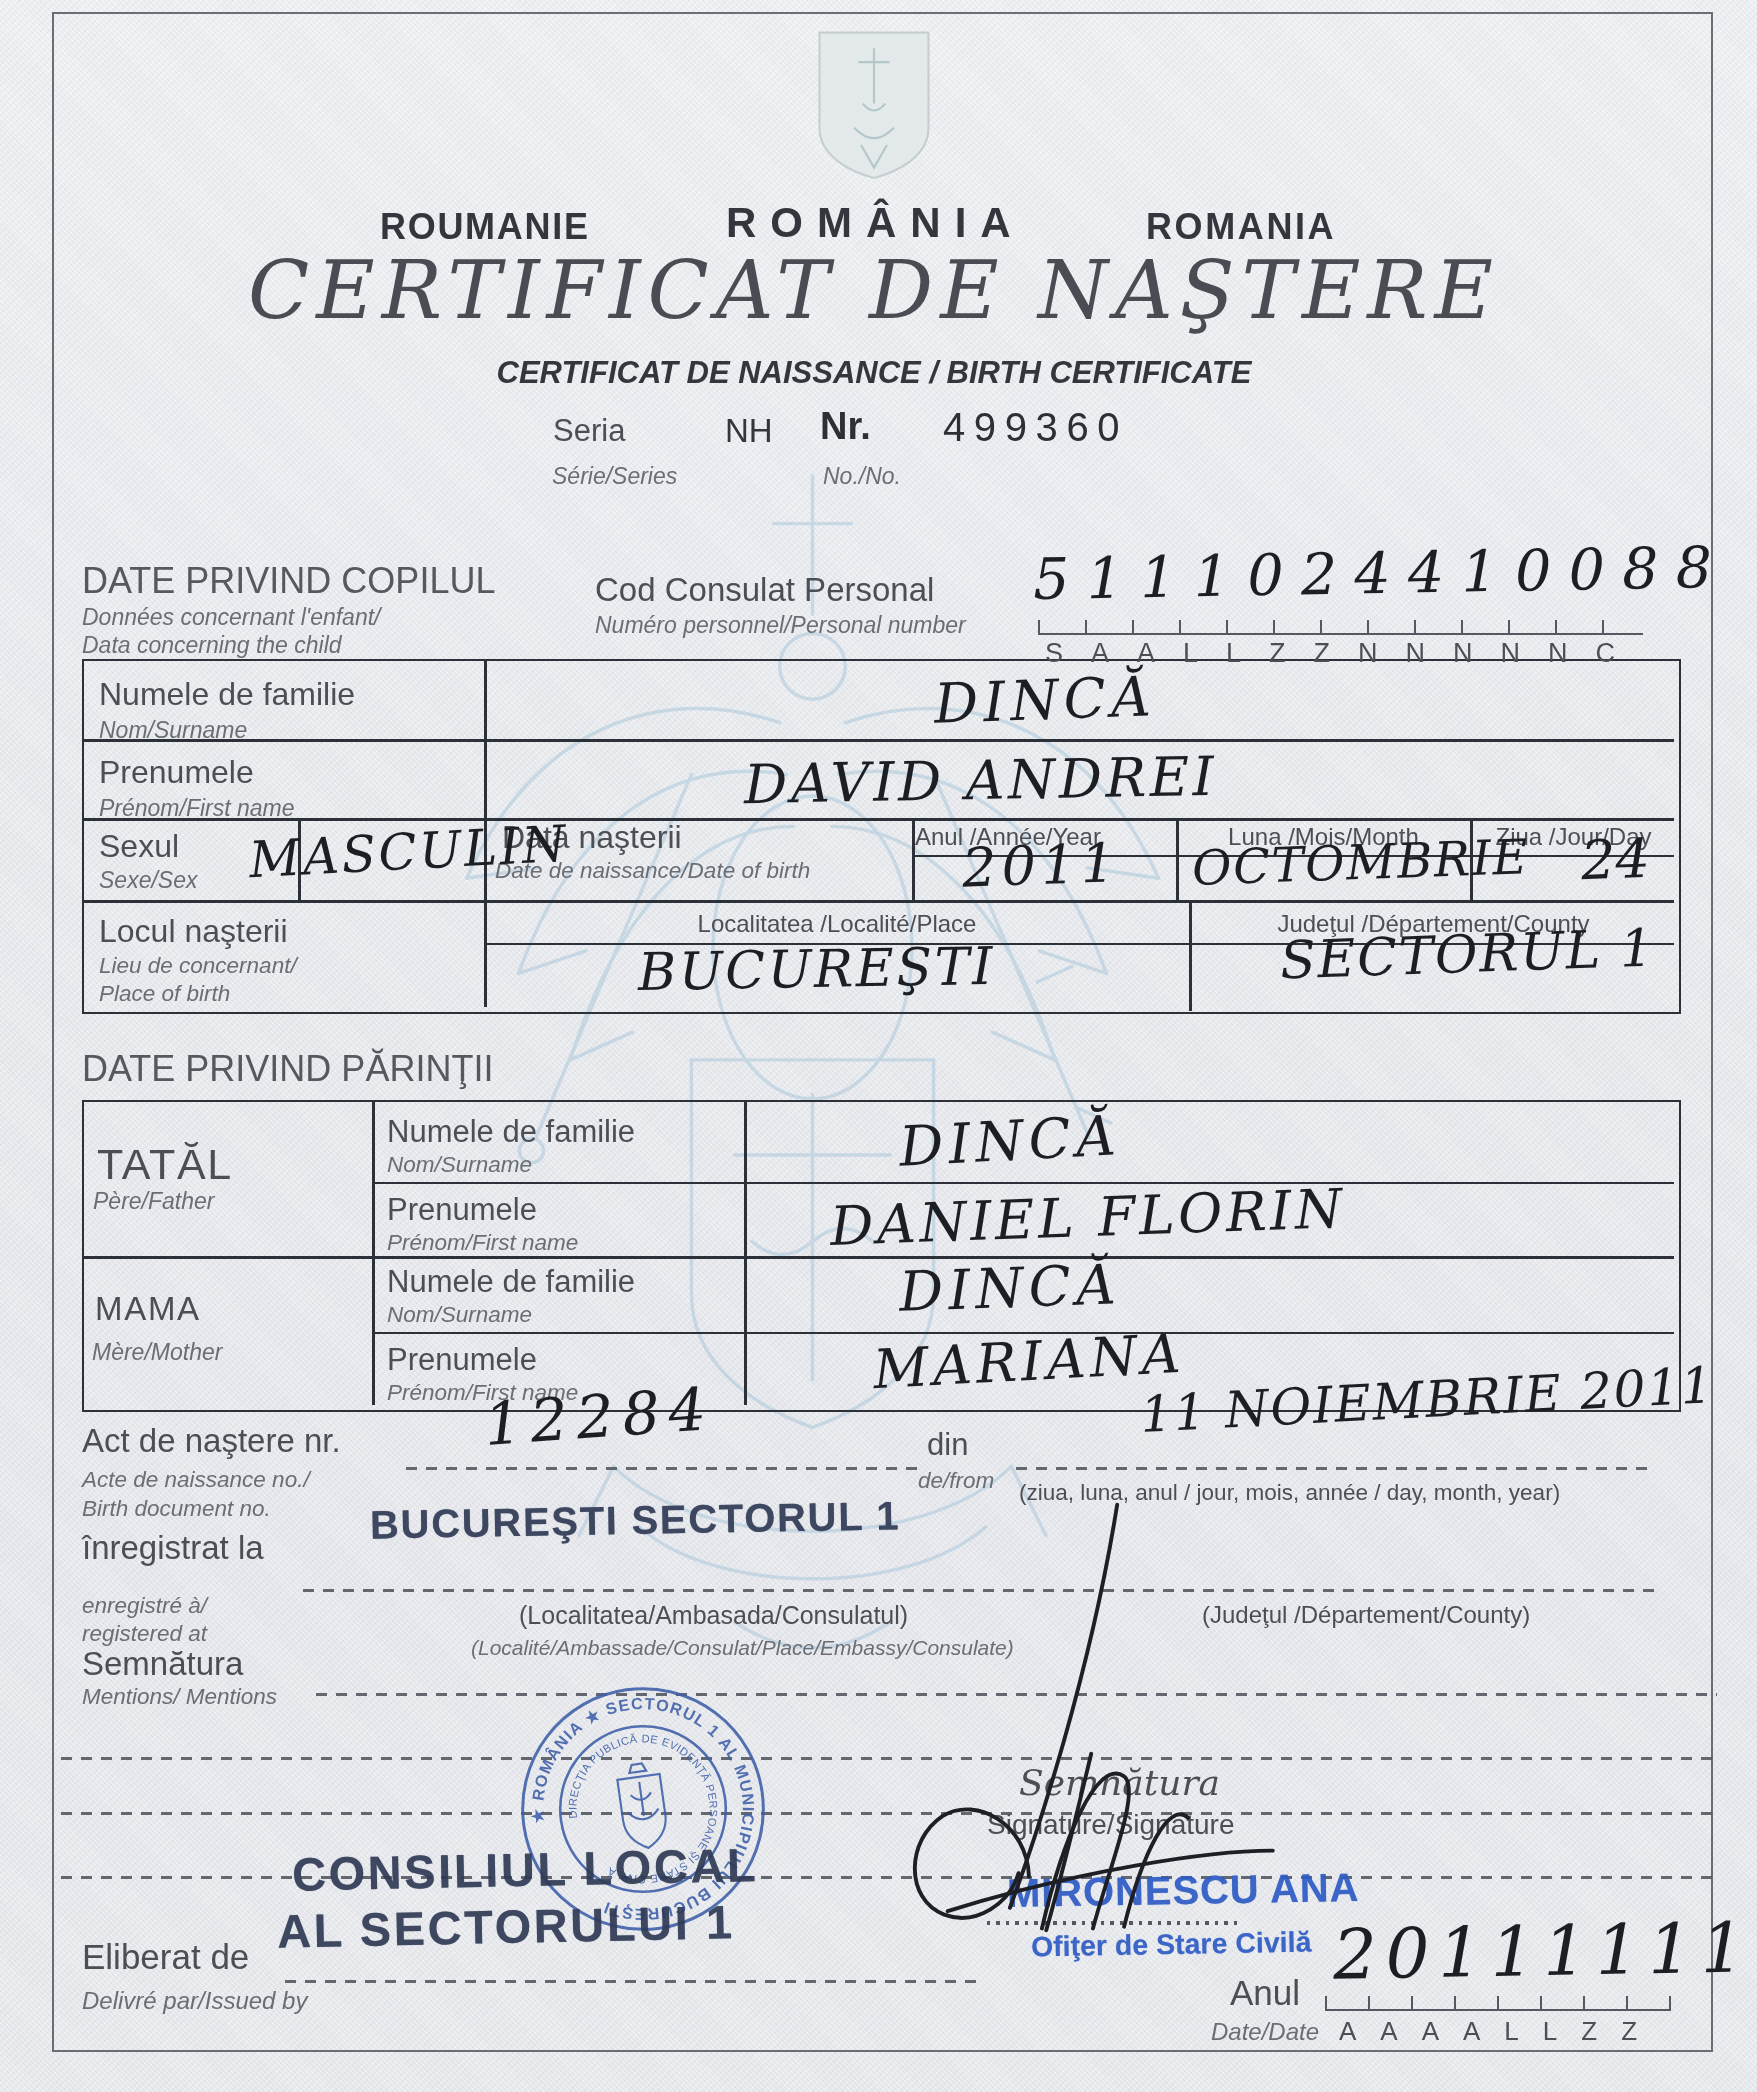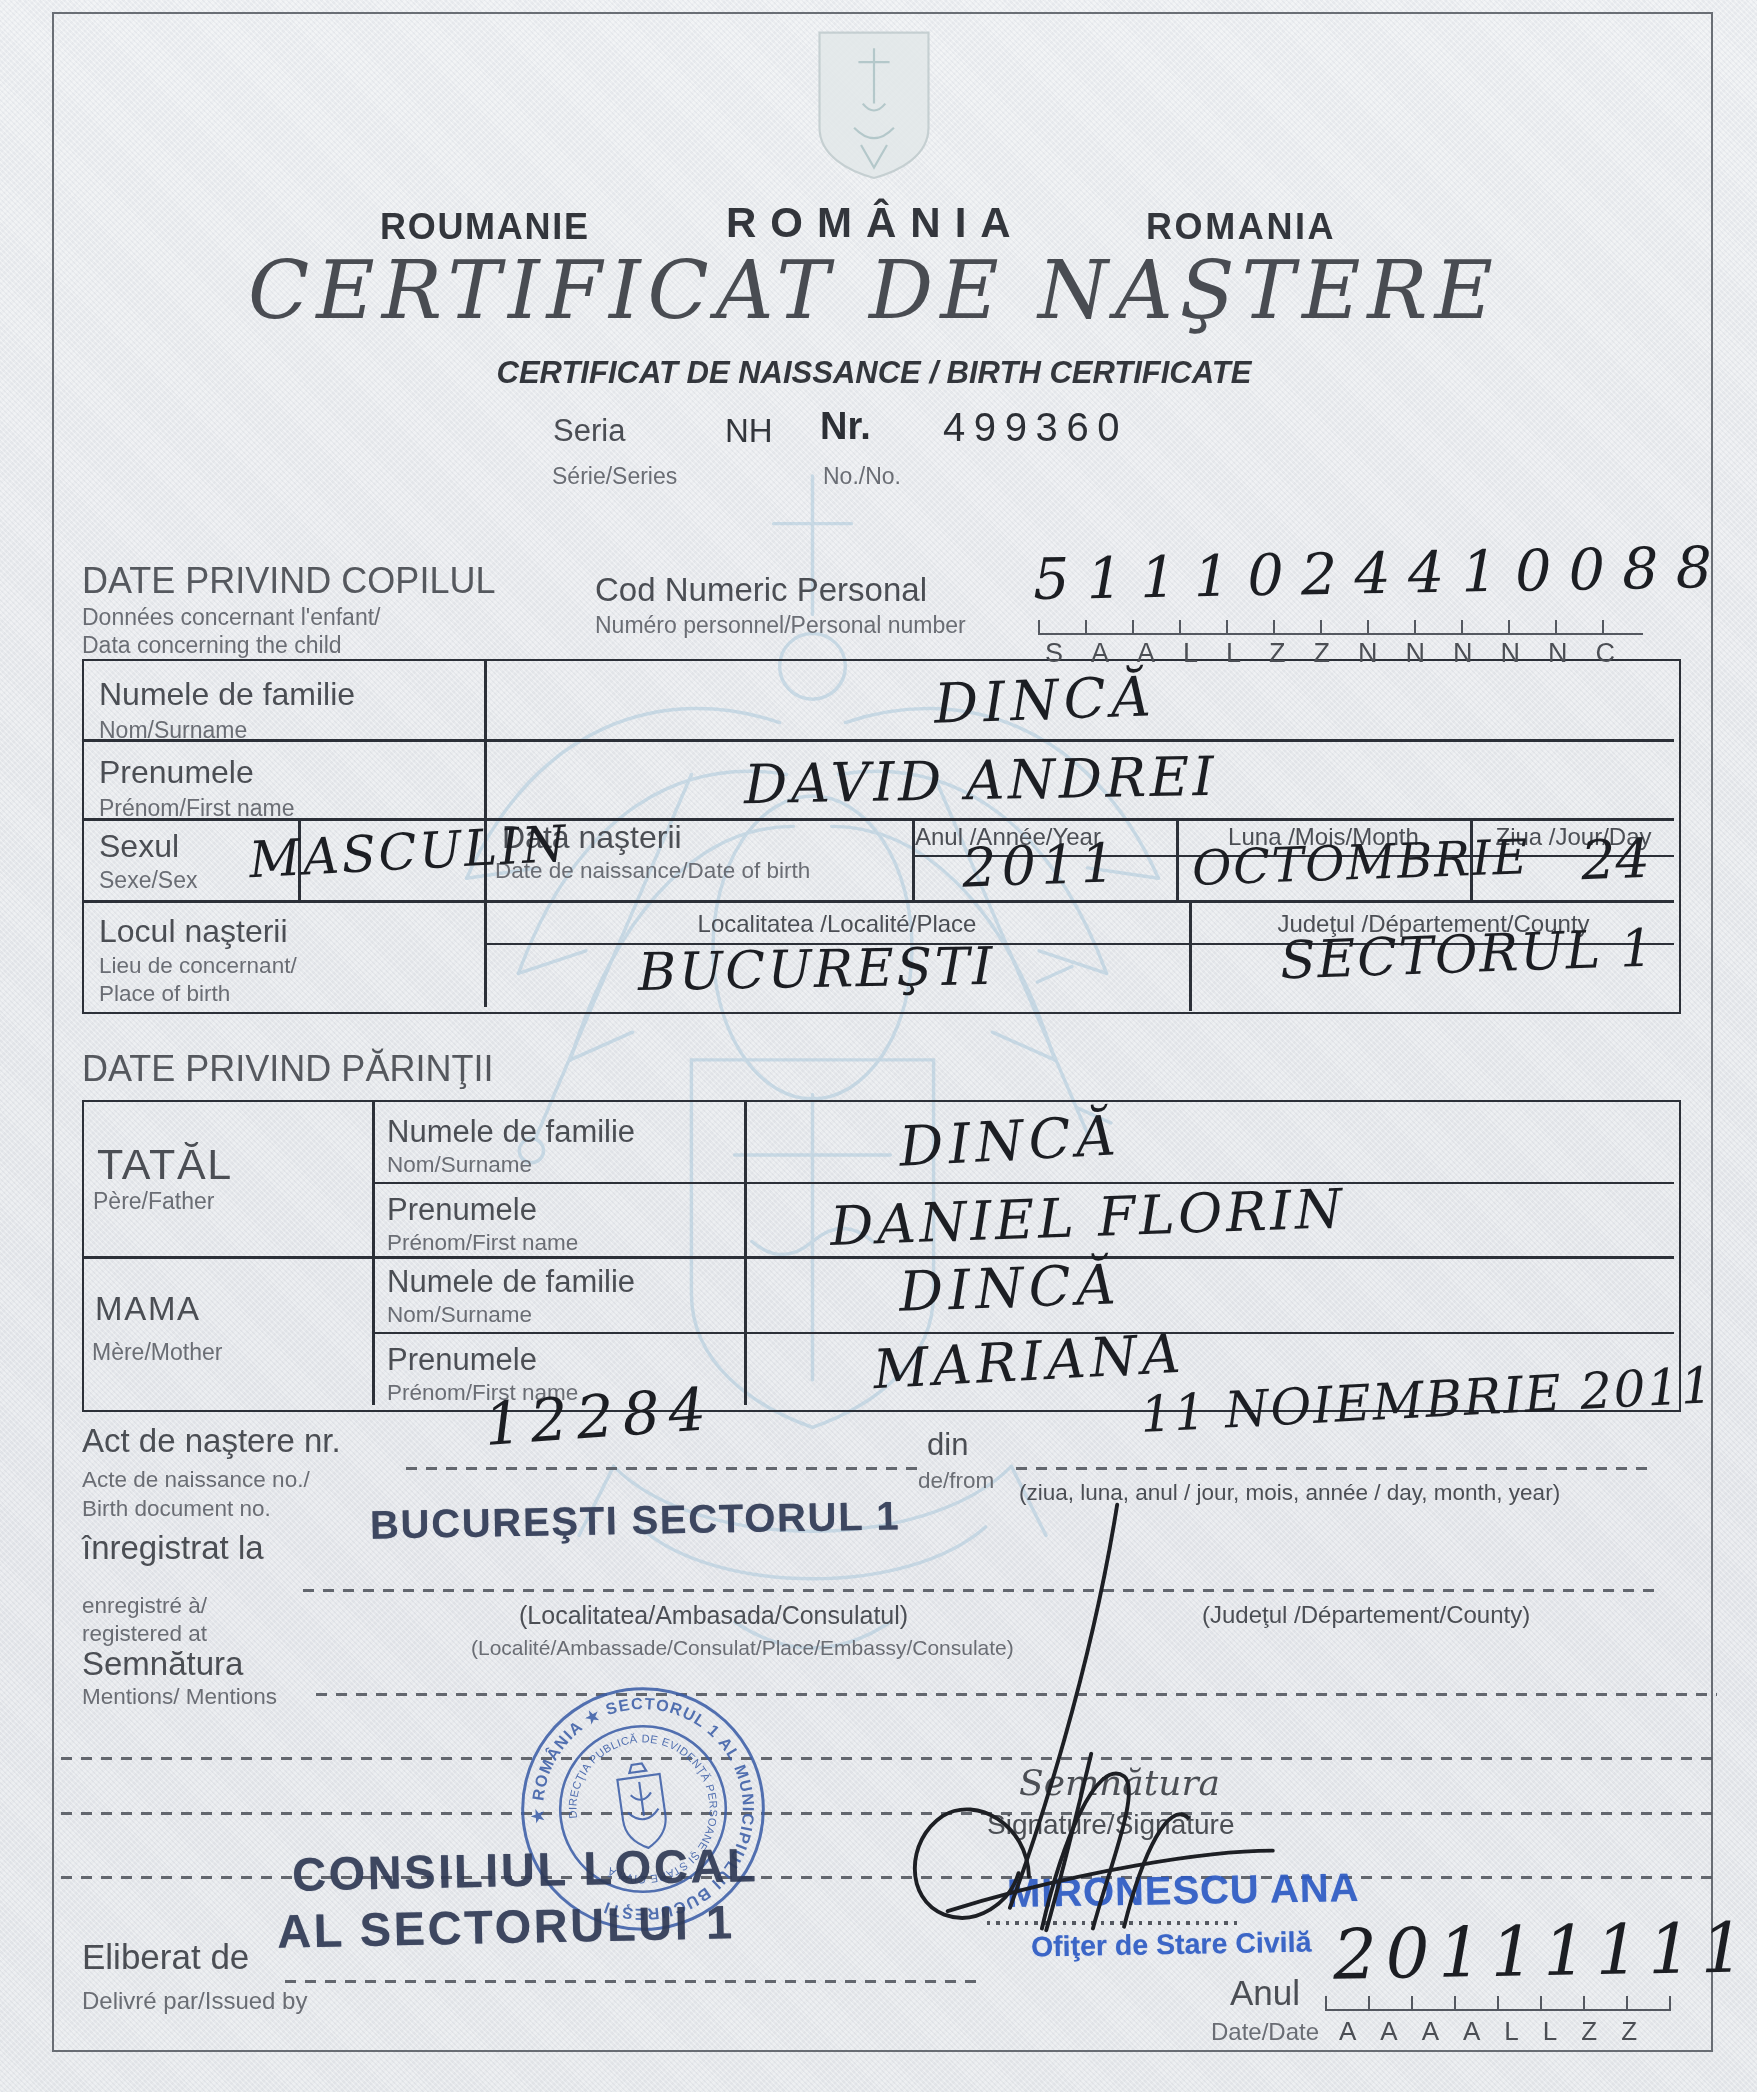--- a/index.html
+++ b/index.html
@@ -8,21 +8,21 @@
     background:linear-gradient(180deg,#eef0f3 0%,#e9ebee 35%,#e6e8ec 75%,#e8eaed 100%);
     font-family:"Liberation Sans",sans-serif;}
   .page::before{content:"";position:absolute;inset:0;
     background:
       repeating-linear-gradient(45deg,rgba(255,255,255,.20) 0 1.7px,rgba(170,176,188,.07) 1.7px 3.5px),
       repeating-linear-gradient(-45deg,rgba(255,255,255,.10) 0 2.6px,rgba(160,168,180,.05) 2.6px 5.2px);
     pointer-events:none;z-index:0;}
   .abs{position:absolute;white-space:nowrap;}
   .print{font-family:"Liberation Sans",sans-serif;color:#4b4e54;}
   .dark{color:#33363c;}
-  .sub{color:#6a6d74;}
+  .sub{font-style:italic;color:#6a6d74;}
   .hw{font-family:"DejaVu Serif",serif;font-style:italic;color:#1c1e23;z-index:5;}
   .line{background:#2c3038;z-index:2;}
   .dashes{height:2.6px;background-image:repeating-linear-gradient(90deg,#545860 0 11.2px,transparent 11.2px 20px);opacity:.9;z-index:2;}
   .dots{height:3.5px;background-image:repeating-linear-gradient(90deg,#545860 0 3.5px,transparent 3.5px 9.5px);z-index:2;}
   .comb{border-bottom:2.6px solid #545860;background-image:repeating-linear-gradient(90deg,#545860 0 1.7px,transparent 1.7px var(--pitch,48px));background-size:100% 13px;background-repeat:no-repeat;background-position:left bottom;z-index:2;}
   .frame{position:absolute;left:52px;top:12px;width:1657px;height:2036px;border:2.6px solid rgba(62,67,75,.75);z-index:1;}
   .tbl{position:absolute;border:2.6px solid #2c3038;z-index:2;background:transparent;}
   .stampink{font-family:"Liberation Sans",sans-serif;font-weight:bold;color:#303a55;opacity:.92;z-index:6;text-shadow:0 0 0.9px rgba(48,58,85,.55);}
   .bluestamp{font-family:"Liberation Sans",sans-serif;font-weight:bold;color:#2d5bc4;opacity:.92;z-index:6;text-shadow:0 0 0.9px rgba(45,91,196,.5);}
   svg{overflow:visible;}
@@ -77,21 +77,21 @@
   <span class="abs print dark" style="left:725px;top:412px;font-size:33px;z-index:3">NH</span>
   <span class="abs print" style="left:820px;top:405px;font-size:38px;font-weight:bold;color:#2c2f35;z-index:3">Nr.</span>
   <span class="abs print" style="left:943px;top:405px;font-size:40px;letter-spacing:8.6px;color:#2c2f35;z-index:3">499360</span>
   <span class="abs print sub" style="left:552px;top:463px;font-size:23px;z-index:3">Série/Series</span>
   <span class="abs print sub" style="left:823px;top:463px;font-size:23px;z-index:3">No./No.</span>
 
   <span class="abs print" style="left:82px;top:560px;font-size:36px;color:#55585e;z-index:3">DATE PRIVIND COPILUL</span>
   <span class="abs print sub" style="left:82px;top:604px;font-size:23px;z-index:3">Données concernant l'enfant/</span>
   <span class="abs print sub" style="left:82px;top:632px;font-size:23px;z-index:3">Data concerning the child</span>
 
-  <span class="abs print" style="left:595px;top:571px;font-size:33px;z-index:3">Cod Numeric Personal</span>
+  <span class="abs print" style="left:595px;top:571px;font-size:33px;z-index:3">Cod Consulat Personal</span>
   <span class="abs print sub" style="left:595px;top:612px;font-size:23px;z-index:3">Numéro personnel/Personal number</span>
 
   <div class="abs comb" style="left:1038px;top:595px;width:605px;height:38px;--pitch:47px"></div>
   <span class="abs print" style="left:1045px;top:638px;font-size:27px;letter-spacing:28px;color:#4b4e54;z-index:3">SAALLZZNNNNNC</span>
   <span class="abs hw" style="left:1033px;top:540px;font-size:57px;letter-spacing:17.3px;transform:rotate(-1deg)">5111024410088</span>
 
   <div class="tbl" style="left:82px;top:659px;width:1595px;height:351px">
     <div class="abs line" style="left:400px;top:0;width:2.6px;height:346px"></div>
     <div class="abs line" style="left:0;top:78px;width:1590px;height:2.6px"></div>
     <div class="abs line" style="left:0;top:157px;width:1590px;height:2.6px"></div>

